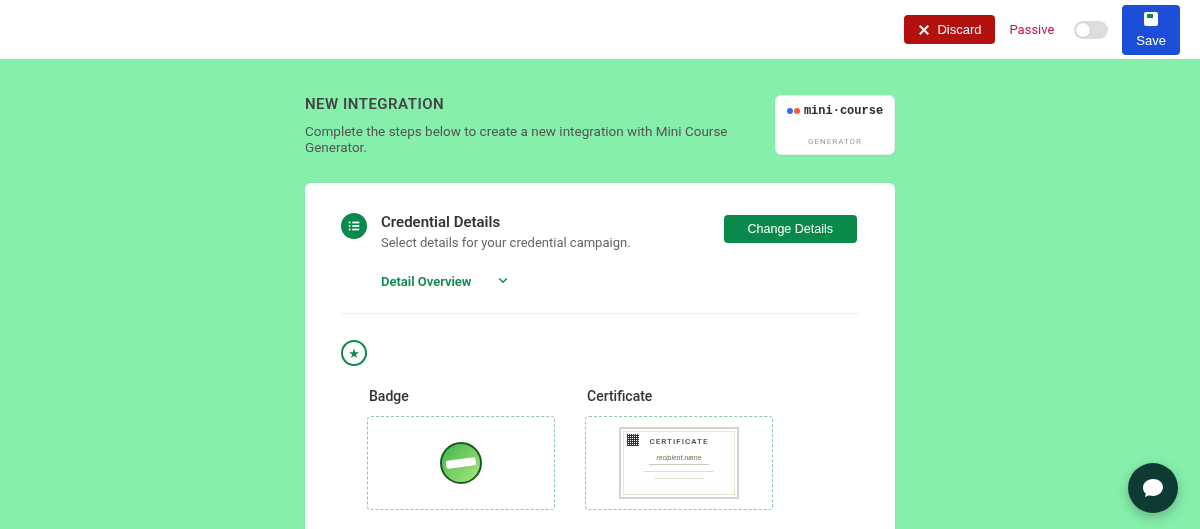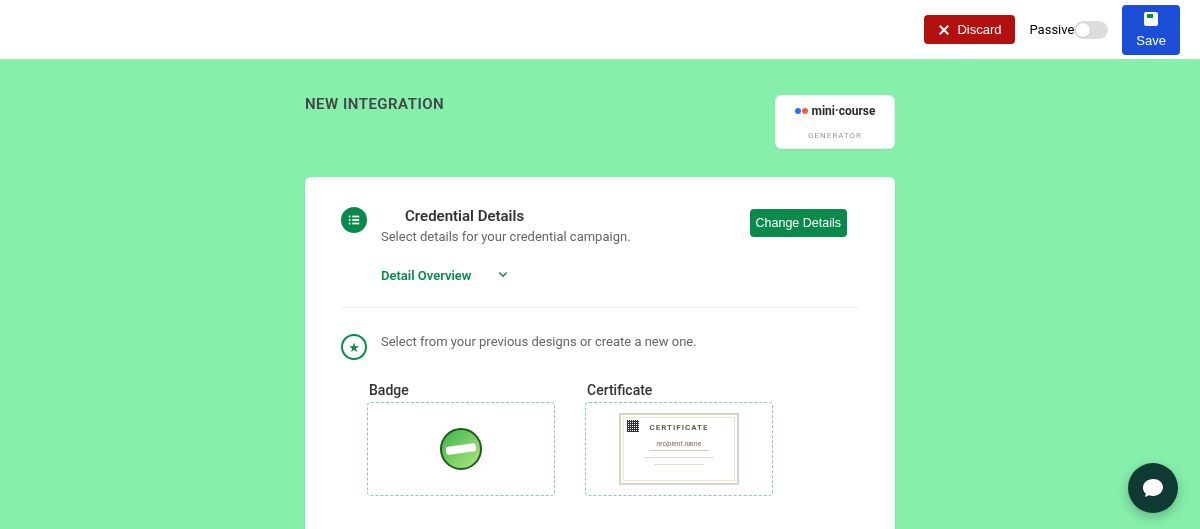--- a/index.html
+++ b/index.html
@@ -21,21 +21,21 @@
     padding: 7px 14px;
     font-size: 13px;
     font-weight: 500;
     cursor: pointer;
     display: inline-flex;
     align-items: center;
     gap: 7px;
   }
   .btn-discard { background: #b31010; color: #fff; }
   .btn-save { background: #1d4ed8; color: #fff; flex-direction: column; }
-  .passive-wrap { display: flex; align-items: center; gap: 0; font-size: 13px; color: #000000; }
+  .passive-wrap { display: flex; align-items: center; gap: 20px; font-size: 13px; color: #be185d; }
   .toggle {
     width: 34px; height: 18px; border-radius: 18px; background: #ddd; position: relative; cursor: pointer;
   }
   .toggle::after {
     content: ""; width: 14px; height: 14px; border-radius: 50%; background: #fff; position: absolute; top: 2px; left: 2px; box-shadow: 0 0 2px rgba(0,0,0,.2);
   }
   .icon-x { width:12px; height:12px; position:relative; display:inline-block; }
   .icon-x::before, .icon-x::after {
     content:""; position:absolute; left:5px; top:0; width:2px; height:12px; background:#fff;
   }
@@ -77,70 +77,70 @@
     border:1px solid #eee;
     border-radius:6px;
     padding:8px 12px;
     display:flex;
     flex-direction:column;
     align-items:center;
     width:120px;
     box-shadow:0 1px 2px rgba(0,0,0,.05);
   }
   .partner-logo {
-    display:flex; align-items:center; gap:4px; font-size:12px; font-weight:700; color:#2b2b2b;
+    display:flex; align-items:center; gap:4px; font-size:12px; font-weight:700; color:#2b2b2b;font-family:Liberation Mono, monospace;
   }
   .partner-logo .dots { display:flex; gap:1px; }
   .partner-logo .dots span { width:6px; height:6px; border-radius:50%; display:inline-block; }
   .partner-logo .d1 { background:#2e6bff; }
   .partner-logo .d2 { background:#ff5a36; }
-  .partner-sub { font-size:8px; letter-spacing:1px; color:#9a9a9a; margin-top:13px; }
+  .partner-sub { font-size:8px; letter-spacing:1px; color:#9a9a9a; margin-top:19px; }
 
   .card {
     background:#fff;
     border-radius:6px;
     padding: 30px 36px 40px 36px;
     box-shadow: 0 1px 4px rgba(0,0,0,.06);
   }
 
   .section { position:relative; }
   .sec-head { display:flex; align-items:flex-start; gap:14px; }
   .sec-icon {
     width:26px; height:26px; border-radius:50%; background:#0a8a4a; color:#fff;
     display:flex; align-items:center; justify-content:center; flex:0 0 26px;
     font-size:13px;
   }
   .sec-icon svg { width:14px; height:14px; fill:#fff; }
   .sec-icon.outline { background:#fff; border:2px solid #0a8a4a; }
   .sec-icon.outline .star { color:#0a8a4a; font-size:13px; line-height:1; }
-  .sec-titles h3 { font-size:15px; font-weight:600; color:#333; margin-bottom:4px;margin-left:24px; }
+  .sec-titles h3 { font-size:15px; font-weight:600; color:#333; margin-bottom:4px; }
   .sec-titles p  { font-size:13px; color:#666; }
 
   .btn-change {
-    position:absolute; right:12px; top:2px;
+    position:absolute; right:2px; top:2px;
     background:#0a8a4a; color:#fff; border:none; border-radius:4px;
-    padding:7px 6px; font-size:12.5px; cursor:pointer;
+    padding:7px 24px; font-size:12.5px; cursor:pointer;
   }
 
   .detail-row {
     margin:24px 0 0 40px;
     display:flex; align-items:center; gap:26px;
     color:#0a8a4a; font-size:13px; font-weight:600;
   }
   .chev { display:inline-block; transform:rotate(0deg); }
   .chev svg { width:12px; height:12px; }
   .chev svg path { stroke:#0a8a4a; stroke-width:2; fill:none; }
 
   .divider { height:1px; background:#eee; margin:24px 0 26px 0; }
 
   .designs {
     margin: 22px 0 0 26px;
     display:flex; gap:30px;
   }
-  .design-col { display:flex; flex-direction:column; gap:4px; }
+  .design-col { display:flex; flex-direction:column; gap:12px; }
   .design-label { font-size:14px; font-weight:500; color:#333; margin-left:2px; }
   .design-box {
     width:188px; height:94px;
     border:1px dashed #8cc9a9;
     border-radius:4px;
     display:flex; align-items:center; justify-content:center;
     cursor:pointer;
     background:#fff;
   }
 
@@ -204,20 +204,21 @@
     <span>Save</span>
   </button>
 </div>
 
 <div class="page">
   <div class="container">
 
     <div class="header-row">
       <div>
         <h2 class="page-title">NEW INTEGRATION</h2>
+        <p class="page-sub">Complete the steps below to create a new integration with Mini Course Generator.</p>
       </div>
       <div class="partner-chip">
         <div class="partner-logo">
           <span class="dots">
             <span class="d1"></span>
               <span class="d2"></span>
           </span>
           <span>mini·course</span>
         </div>
         <div class="partner-sub">GENERATOR</div>
@@ -258,21 +259,20 @@
       </div>
 
       <div class="divider"></div>
 
       <div class="section">
         <div class="sec-head">
           <div class="sec-icon outline">
             <span class="star">★</span>
           </div>
           <div class="sec-titles">
-            <p>Select from your previous designs or create a new one.</p>
           </div>
         </div>
 
         <div class="designs">
           <div class="design-col">
             <div class="design-label">Badge</div>
             <div class="design-box">
               <div class="badge-art">
                 <div class="base"></div>
                 <div class="stripe"></div>

